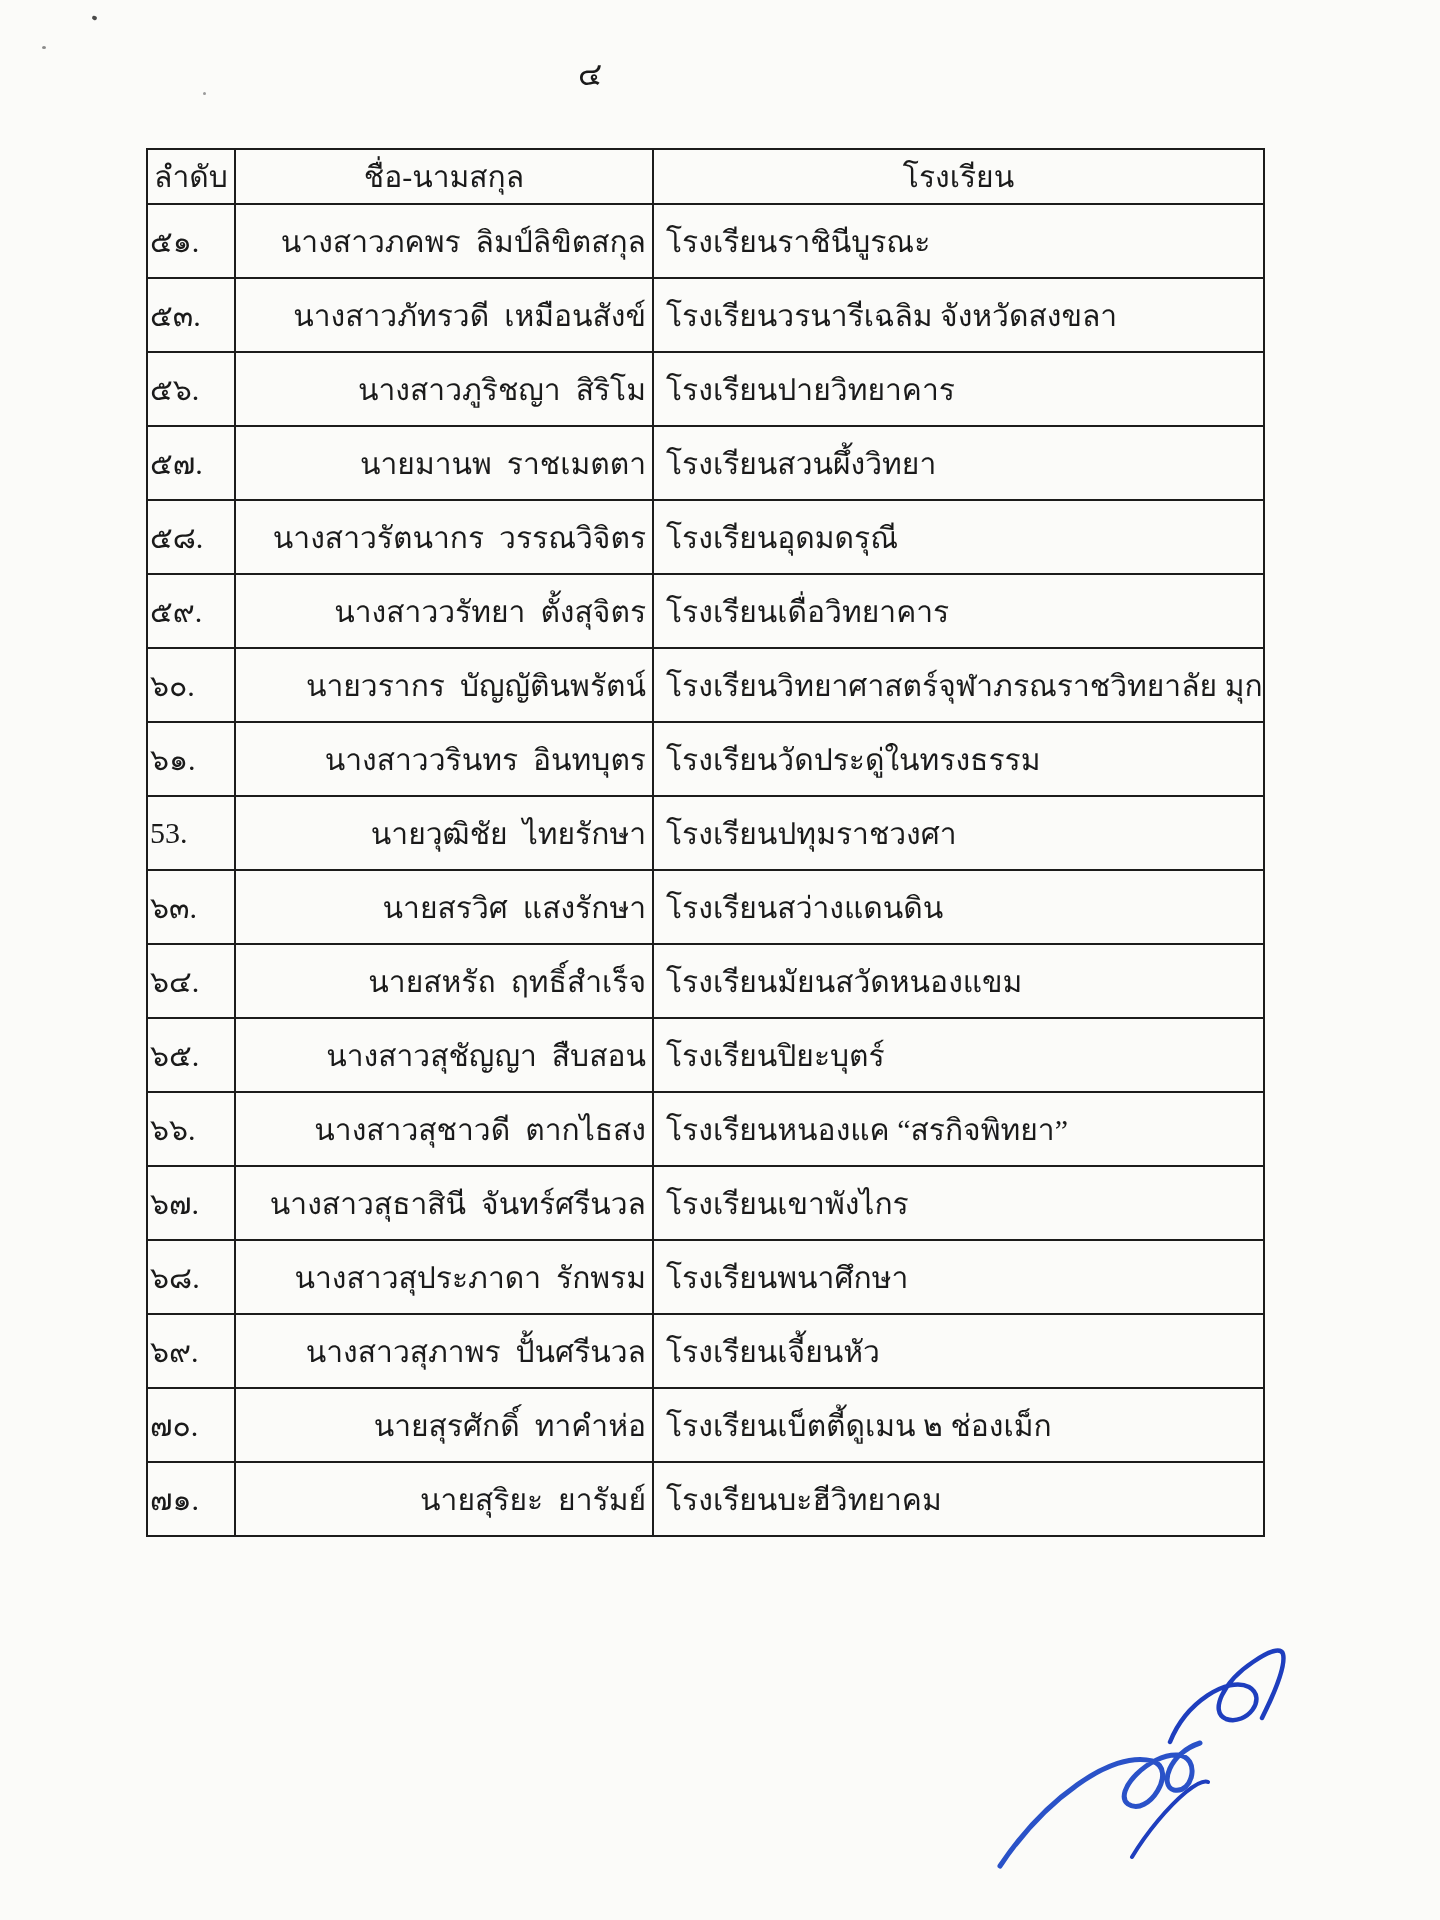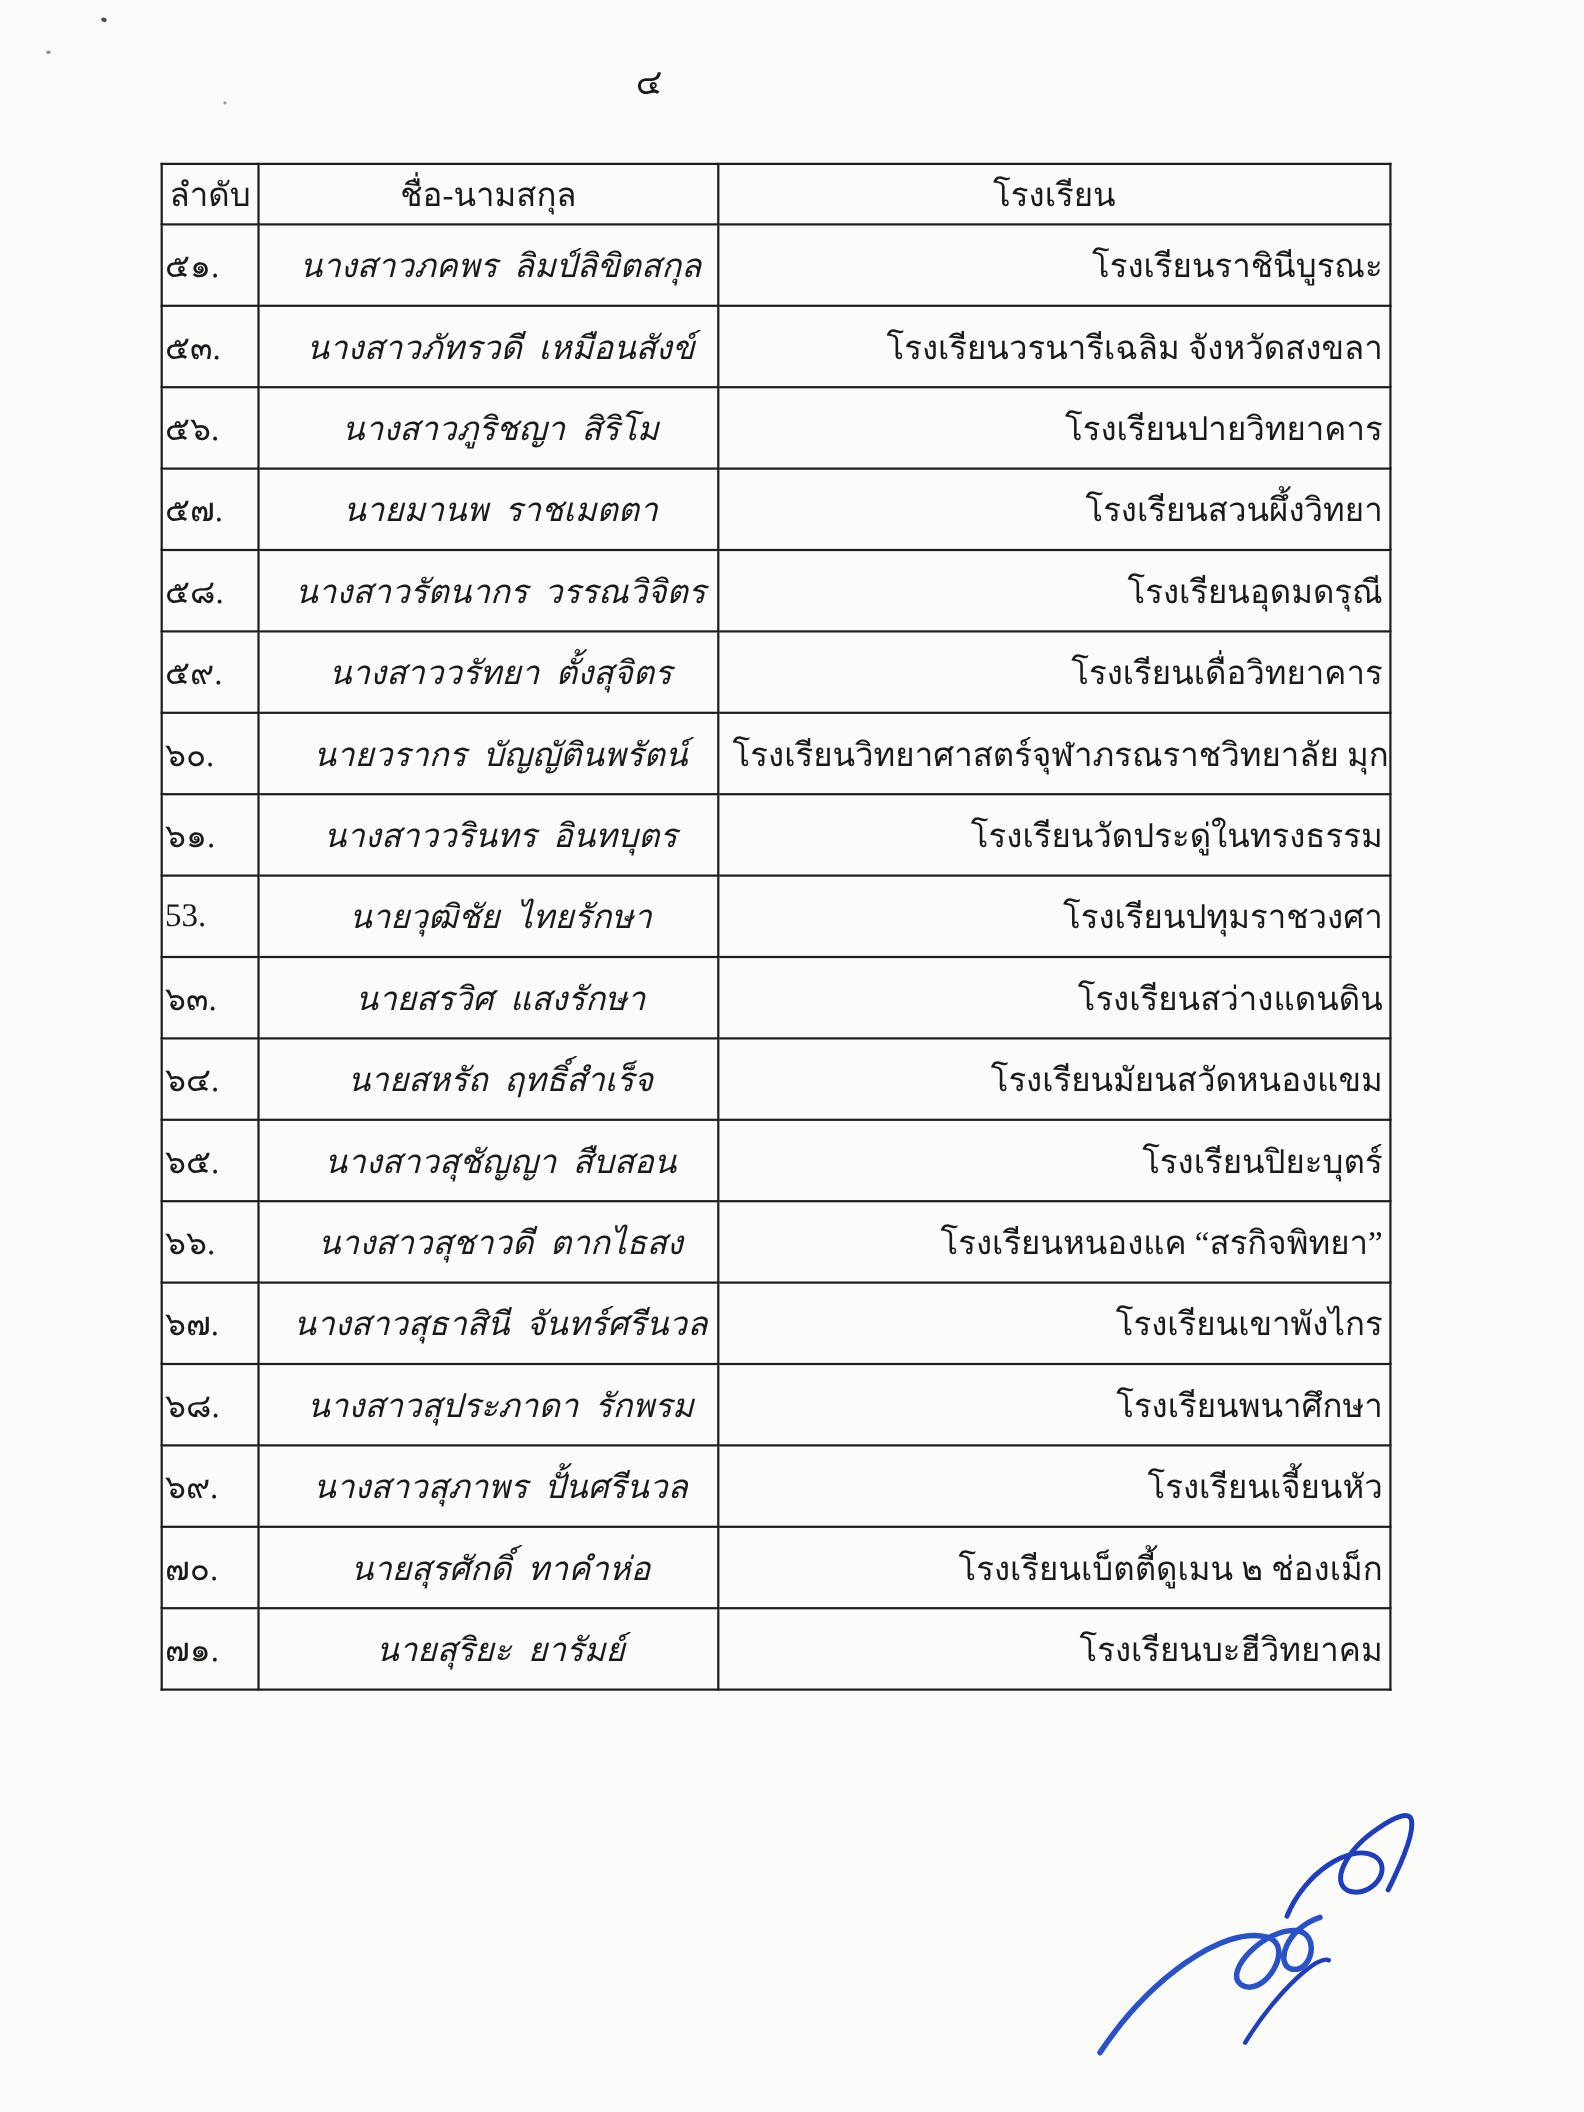--- a/index.html
+++ b/index.html
@@ -31,22 +31,22 @@
   table.roster thead th{
     height:53px;
     text-align:center;
     padding:0 4px;
     margin-left:32px;
   }
   table.roster tbody td{
     height:72px;
   }
   td.index-cell{text-align:left;padding:0 2px;}
-  td.name-cell{text-align:center;padding:0 6px 0 28px;white-space:pre;font-style:italic;}
-  td.school-cell{text-align:right;padding:0 6px 0 12px;white-space:pre;}
+  td.name-cell{text-align:right;padding:0 6px 0 28px;white-space:pre;}
+  td.school-cell{text-align:left;padding:0 6px 0 12px;white-space:pre;}
   .col-index{width:88px;}
   .col-name{width:418px;}
   .col-school{width:611px;}
   .signature-wrap{
     position:absolute;left:972px;top:1622px;width:330px;height:270px;
     pointer-events:none;
   }
   .speck{position:absolute;background:#666;border-radius:50%;}
   .speck-a{left:92px;top:16px;width:5px;height:4px;transform:rotate(20deg);background:#4a4a4a;}
   .speck-b{left:42px;top:46px;width:4px;height:3px;background:#8a8a8a;}

